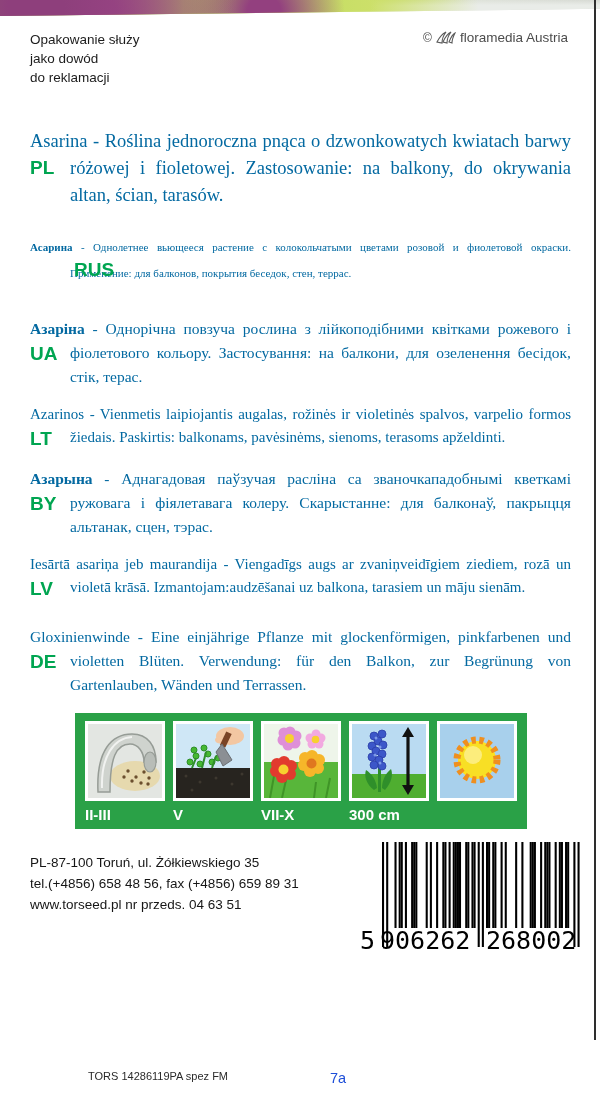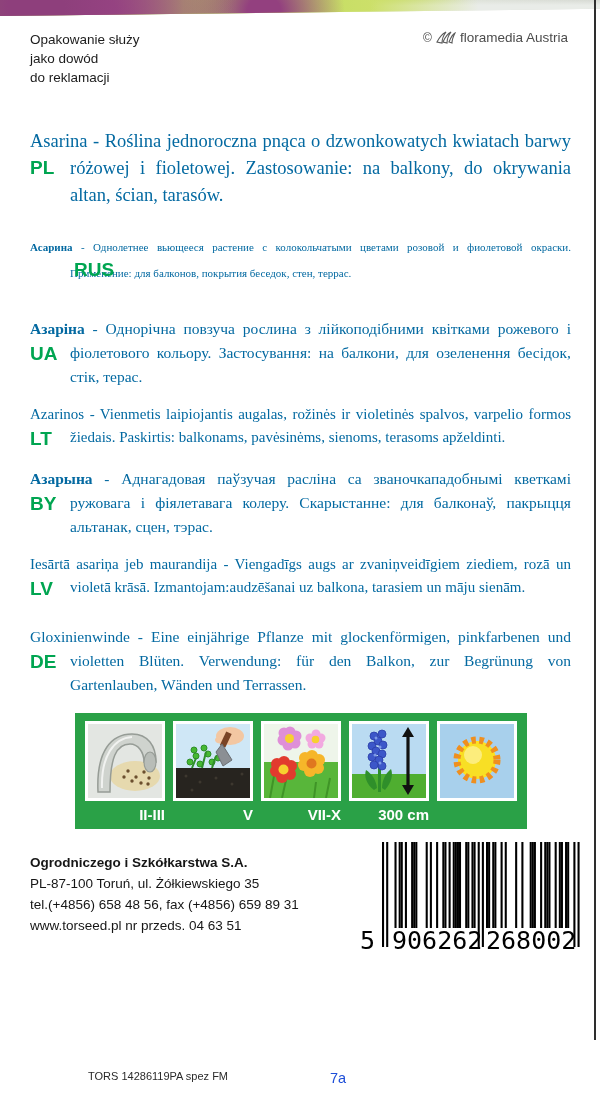--- a/index.html
+++ b/index.html
@@ -39,33 +39,33 @@
   .s3{top:403px;} .s3 .para{font-size:15px;line-height:23px;}  .s3 .code{top:25px;}
   .s4{top:467px;} .s4 .para{font-size:15.5px;line-height:24px;} .s4 .code{top:26px;}
   .s5{top:553px;} .s5 .para{font-size:15px;line-height:23px;}  .s5 .code{top:25px;}
   .s6{top:625px;} .s6 .para{font-size:15.5px;line-height:24px;} .s6 .code{top:26px;text-align:right;}
   
   .picto-band{position:absolute;left:75px;top:713px;width:452px;height:116px;background:#2aa147;}
   .tile{position:absolute;top:8px;width:74px;height:74px;border:3px solid #ffffff;background:#fff;}
   .tile svg{display:block;}
   .t0{left:10px;} .t1{left:98px;} .t2{left:186px;} .t3{left:274px;} .t4{left:362px;}
   .tile-label{
-    position:absolute;top:93px;width:80px;text-align:right;color:#ffffff;
+    position:absolute;top:93px;width:80px;text-align:left;color:#ffffff;
     font-weight:bold;font-size:15px;font-family:"Liberation Sans",sans-serif;
   }
   .l0{left:10px;} .l1{left:98px;} .l2{left:186px;} .l3{left:274px;} .l4{left:362px;}
   
   .company{position:absolute;left:30px;top:852px;font-size:13.5px;line-height:21px;color:#161616;}
   .company .b{font-weight:bold;}
   
   .barcode{position:absolute;left:360px;top:842px;width:222px;height:118px;}
   .barcode .bars{position:absolute;left:22px;top:0;}
   .bc-digit{position:absolute;font-family:"DejaVu Sans Mono",monospace;font-size:25px;color:#000;top:84px;}
   .bc-first{left:0px;}
-  .bc-left{left:32px;width:72px;text-align:center;}
+  .bc-left{left:20px;width:72px;text-align:center;}
   .bc-right{left:126px;width:88px;}
   
   .print-code{position:absolute;left:88px;top:1070px;font-size:11px;color:#2a2a2a;}
   .page-ref{position:absolute;left:330px;top:1070px;font-size:14.5px;color:#1d4ed8;}
   
   .edge-line{position:absolute;left:594px;top:0;width:2px;height:1040px;background:#2e2e2e;}
 </style>
 </head>
 <body>
 
@@ -271,21 +271,20 @@
     </div>
 
     <div class="tile-label l0">II-III</div>
     <div class="tile-label l1">V</div>
     <div class="tile-label l2">VII-X</div>
     <div class="tile-label l3">300 cm</div>
     <div class="tile-label l4"></div>
   </div>
 
   <div class="company">
-    <div class="b">Ogrodniczego i Szkółkarstwa S.A.</div>
     <div>PL-87-100 Toruń, ul. Żółkiewskiego 35</div>
     <div>tel.(+4856) 658 48 56, fax (+4856) 659 89 31</div>
     <div>www.torseed.pl  nr przeds. 04 63 51</div>
   </div>
 
   <div class="barcode">
     <div class="bars" id="bc-bars"><svg width="198" height="106" viewBox="0 0 198 106">
           <rect x="0.00" y="0" width="2.08" height="105" fill="#000"></rect>
           <rect x="4.16" y="0" width="2.08" height="105" fill="#000"></rect>
           <rect x="12.48" y="0" width="2.08" height="86" fill="#000"></rect>

